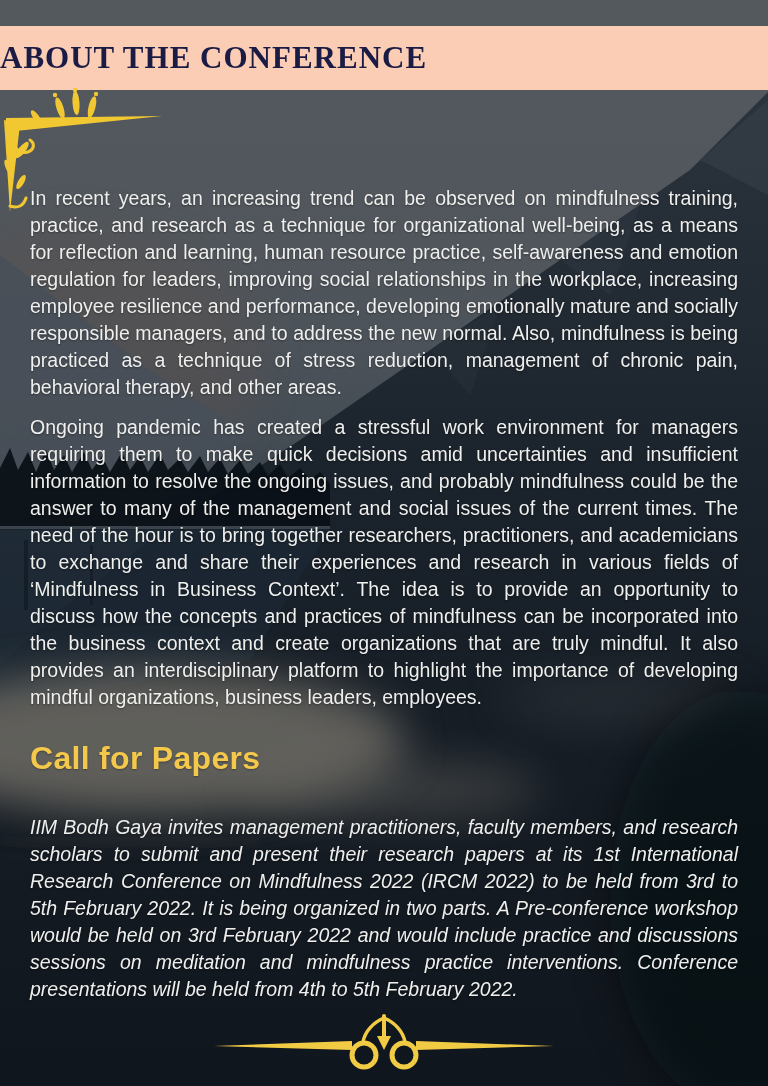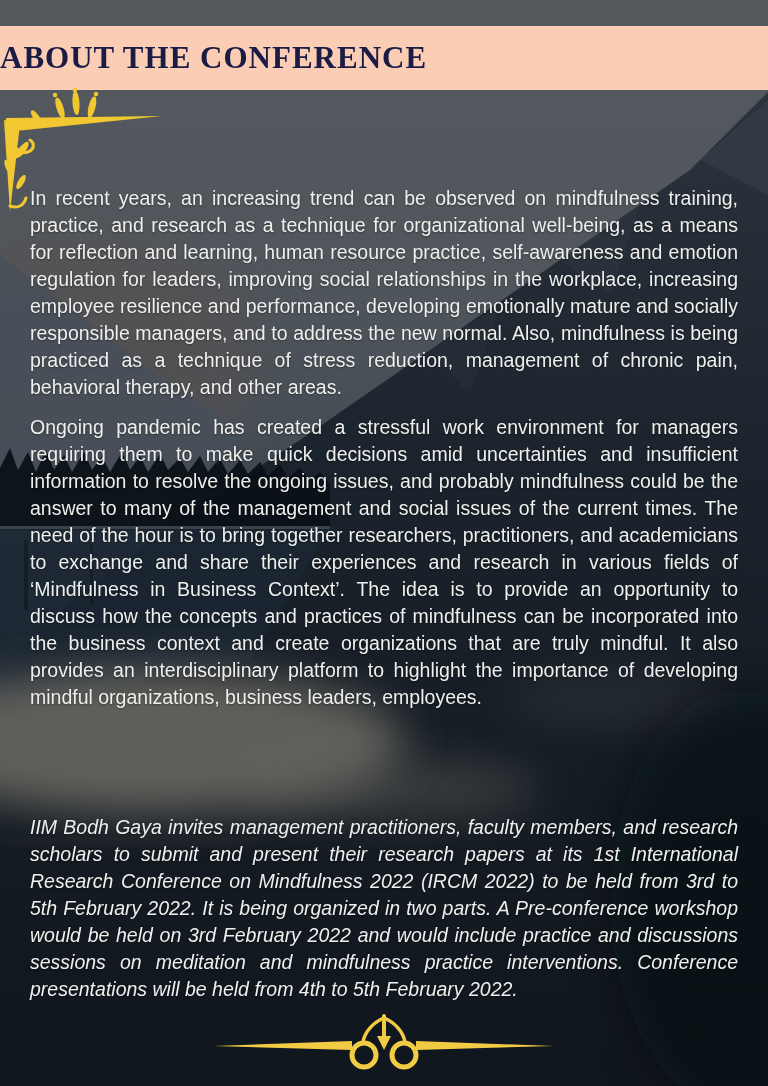--- a/index.html
+++ b/index.html
@@ -131,20 +131,21 @@
     </g>
     <g fill="none" stroke="#F1C832" stroke-width="3" stroke-linecap="round">
       <path d="M30,52 a9,7 0 1,1 -14,8"></path>
       <path d="M10,118 q12,4 16,-8"></path>
     </g>
   </svg>
 
   <p class="textblock p1">In recent years, an increasing trend can be observed on mindfulness training, practice, and research as a technique for organizational well-being, as a means for reflection and learning, human resource practice, self-awareness and emotion regulation for leaders, improving social relationships in the workplace, increasing employee resilience and performance, developing emotionally mature and socially responsible managers, and to address the new normal. Also, mindfulness is being practiced as a technique of stress reduction, management of chronic pain, behavioral therapy, and other areas.</p>
   <p class="textblock p2">Ongoing pandemic has created a stressful work environment for managers requiring them to make quick decisions amid uncertainties and insufficient information to resolve the ongoing issues, and probably mindfulness could be the answer to many of the management and social issues of the current times. The need of the hour is to bring together researchers, practitioners, and academicians to exchange and share their experiences and research in various fields of ‘Mindfulness in Business Context’. The idea is to provide an opportunity to discuss how the concepts and practices of mindfulness can be incorporated into the business context and create organizations that are truly mindful. It also provides an interdisciplinary platform to highlight the importance of developing mindful organizations, business leaders, employees.</p>
 
+  <h2 class="cfp-heading">Call for Papers</h2>
 
   <p class="textblock p3">IIM Bodh Gaya invites management practitioners, faculty members, and research scholars to submit and present their research papers at its 1st International Research Conference on Mindfulness 2022 (IRCM 2022) to be held from 3rd to 5th February 2022. It is being organized in two parts. A Pre-conference workshop would be held on 3rd February 2022 and would include practice and discussions sessions on meditation and mindfulness practice interventions. Conference presentations will be held from 4th to 5th February 2022.</p>
 
   <svg class="divider-flourish" width="768" height="80" viewBox="0 0 768 80" aria-hidden="true">
     <g fill="#F2CB44" stroke="none">
 
       <polygon points="214,44 352,39 352,48"></polygon>
       <polygon points="554,44 416,39 416,48"></polygon>
 
       <rect x="382" y="12" width="4" height="26" rx="2"></rect>

